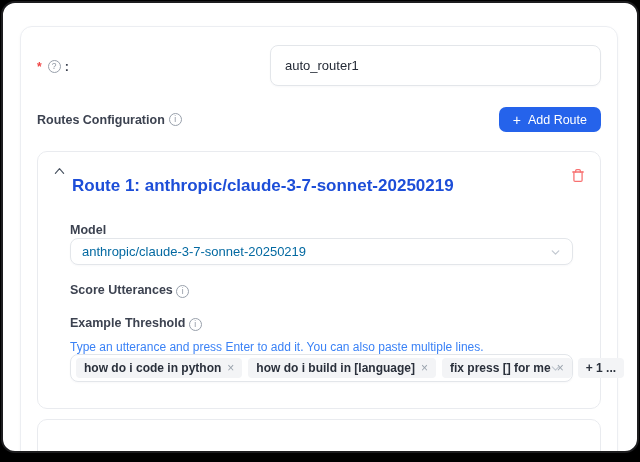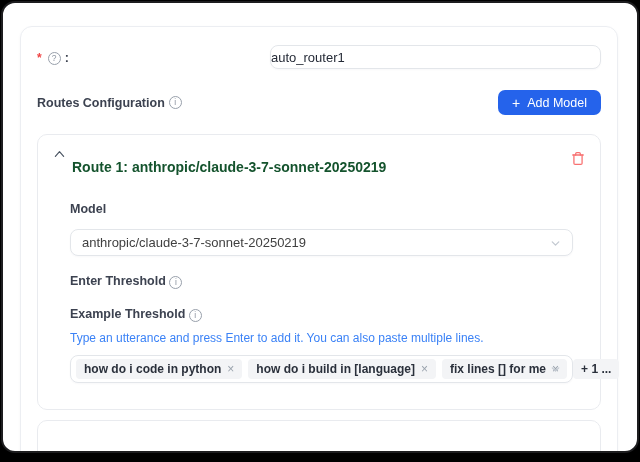--- a/index.html
+++ b/index.html
@@ -32,24 +32,24 @@
   .name-row { display: flex; align-items: center; }
   .field-label {
     font-size: 12.5px; font-weight: bold; color: #3c4250;
     display: inline-flex; align-items: center; gap: 4px;
     white-space: nowrap;
   }
   .required { color: #ef4444; font-size: 12px; margin-right: 2px; }
   .name-label-wrap { width: 233px; flex: none; }
   .text-input {
     flex: 1;
-    height: 24px;
+    height: 41px;
     border: 1px solid #e3e6ea;
     border-radius: 8px;
-    padding: 0 0;
+    padding: 0 14px;
     font-size: 13px;
     color: #242a36;
     font-family: "Liberation Sans", sans-serif;
     background: #fff;
     outline: none;
     box-shadow: 0 1px 2px rgba(25,35,60,0.03);
   }
 
   
   .icon-circle {
@@ -84,54 +84,54 @@
     background: #fff;
     padding: 12px 15px 26px 16px;
   }
   .route-panel.clipped { margin-top: 10px; padding-bottom: 60px; }
   .route-header { display: flex; align-items: flex-start; }
   .caret-btn {
     background: none; border: none; padding: 0; cursor: pointer;
     margin: 3px 7px 0 0; line-height: 0;
   }
   .route-title {
-    font-size: 14px; font-weight: bold; color: #14532d;
+    font-size: 17px; font-weight: bold; color: #1d4ed8;
     margin-top: 12px;
   }
   .spacer { flex: 1; }
   .trash-btn {
     background: none; border: none; padding: 0; cursor: pointer;
     margin-top: 4px; line-height: 0;
   }
 
   .route-body { margin: 24px 12px 0 16px; }
   .inner-label {
     font-size: 12.5px; font-weight: bold; color: #3c4250;
     display: inline-flex; align-items: center; gap: 5px;
   }
   .select-box {
     position: relative;
-    margin-top: 12px;
+    margin-top: 0;
     height: 27px;
     border: 1px solid #e3e6ea;
     border-radius: 8px;
     background: #fff;
     display: flex; align-items: center;
     padding: 0 26px 0 11px;
-    font-size: 13px; color: #404040;
+    font-size: 13px; color: #0369a1;
     cursor: pointer;
     box-shadow: 0 1px 2px rgba(25,35,60,0.03);
   }
   .select-chevron { position: absolute; right: 10px; top: 7px; line-height: 0; }
   .gap-18 { margin-top: 18px; display: block; }
   .score-input { margin-top: 8px; width: 100%; display: block; }
   .helper-text { margin-top: 9px; font-size: 12px; color: #3b82f6; }
   .tags-box {
     position: relative;
-    margin-top: 10px;
+    margin-top: 0;
     min-height: 28px;
     border: 1px solid #e3e6ea;
     border-radius: 8px;
     background: #fff;
     display: flex; align-items: center; gap: 6px;
     padding: 3px 26px 3px 5px;
     cursor: text;
     box-shadow: 0 1px 2px rgba(25,35,60,0.03);
   }
   .tag-chip {
@@ -165,21 +165,21 @@
       <input class="text-input" type="text" value="auto_router1" style="">
     </div>
 
     <div class="routes-row">
       <span class="field-label">
         <span>Routes Configuration</span>
         <span class="icon-circle">i</span>
       </span>
       <button class="add-route-btn">
         <span class="plus-glyph">+</span>
-        <span>Add Model</span>
+        <span>Add Route</span>
       </button>
     </div>
 
     <div class="route-panel">
       <div class="route-header">
         <button class="caret-btn">
           <svg width="11" height="8" viewBox="0 0 24 16" fill="none" stroke="#4b5563" stroke-width="2.6" stroke-linecap="round" stroke-linejoin="round">
               <polyline points="3 13 12 3 21 13"></polyline>
             </svg>
         </button>
@@ -200,41 +200,41 @@
         <div class="select-box">
           <span>anthropic/claude-3-7-sonnet-20250219</span>
           <span class="select-chevron">
             <svg width="13" height="13" viewBox="0 0 24 24" fill="none" stroke="#c3c9d1" stroke-width="2.4" stroke-linecap="round" stroke-linejoin="round">
                 <polyline points="6 9 12 15 18 9"></polyline>
               </svg>
           </span>
         </div>
 
         <span class="inner-label gap-18">
-          <span>Enter Threshold</span>
+          <span>Score Utterances</span>
           <span class="icon-circle">i</span>
         </span>
 
         <span class="inner-label gap-18">
           <span>Example Threshold</span>
           <span class="icon-circle">i</span>
         </span>
         <div class="helper-text">Type an utterance and press Enter to add it. You can also paste multiple lines.</div>
 
         <div class="tags-box">
           <span class="tag-chip">
             <span>how do i code in python</span>
             <button class="tag-close">×</button>
           </span>
           <span class="tag-chip">
             <span>how do i build in [language]</span>
             <button class="tag-close">×</button>
           </span>
           <span class="tag-chip">
-            <span>fix lines [] for me</span>
+            <span>fix press [] for me</span>
             <button class="tag-close">×</button>
           </span>
           <span class="tag-chip overflow">+ 1 ...</span>
           <span class="select-chevron">
             <svg width="13" height="13" viewBox="0 0 24 24" fill="none" stroke="#c3c9d1" stroke-width="2.4" stroke-linecap="round" stroke-linejoin="round">
                 <polyline points="6 9 12 15 18 9"></polyline>
               </svg>
           </span>
         </div>
       </div>

